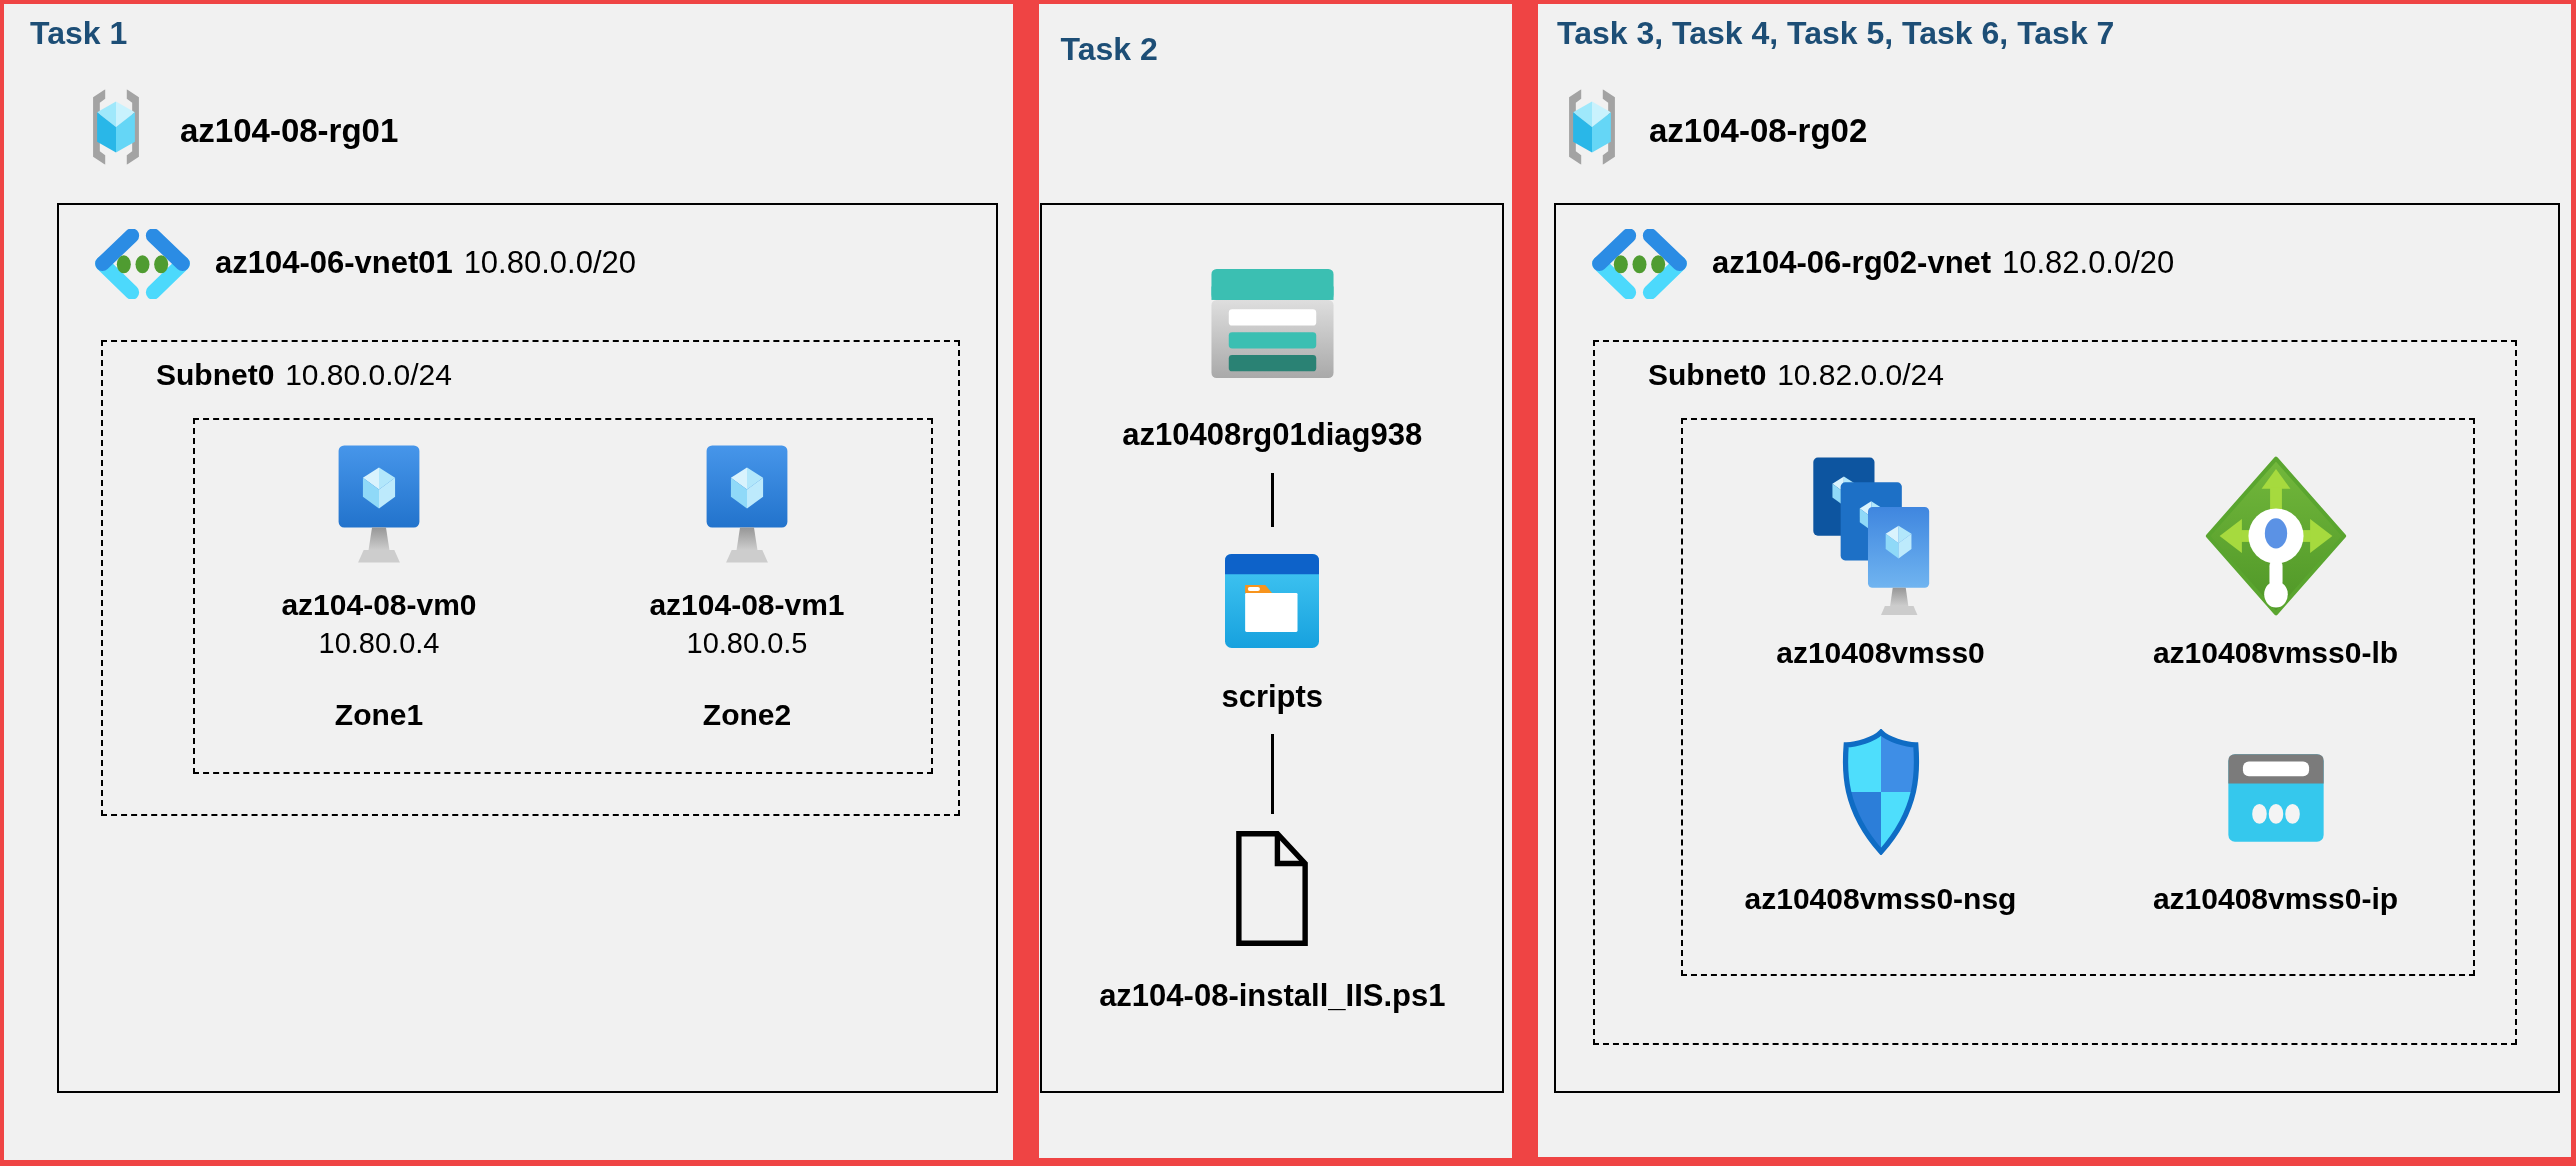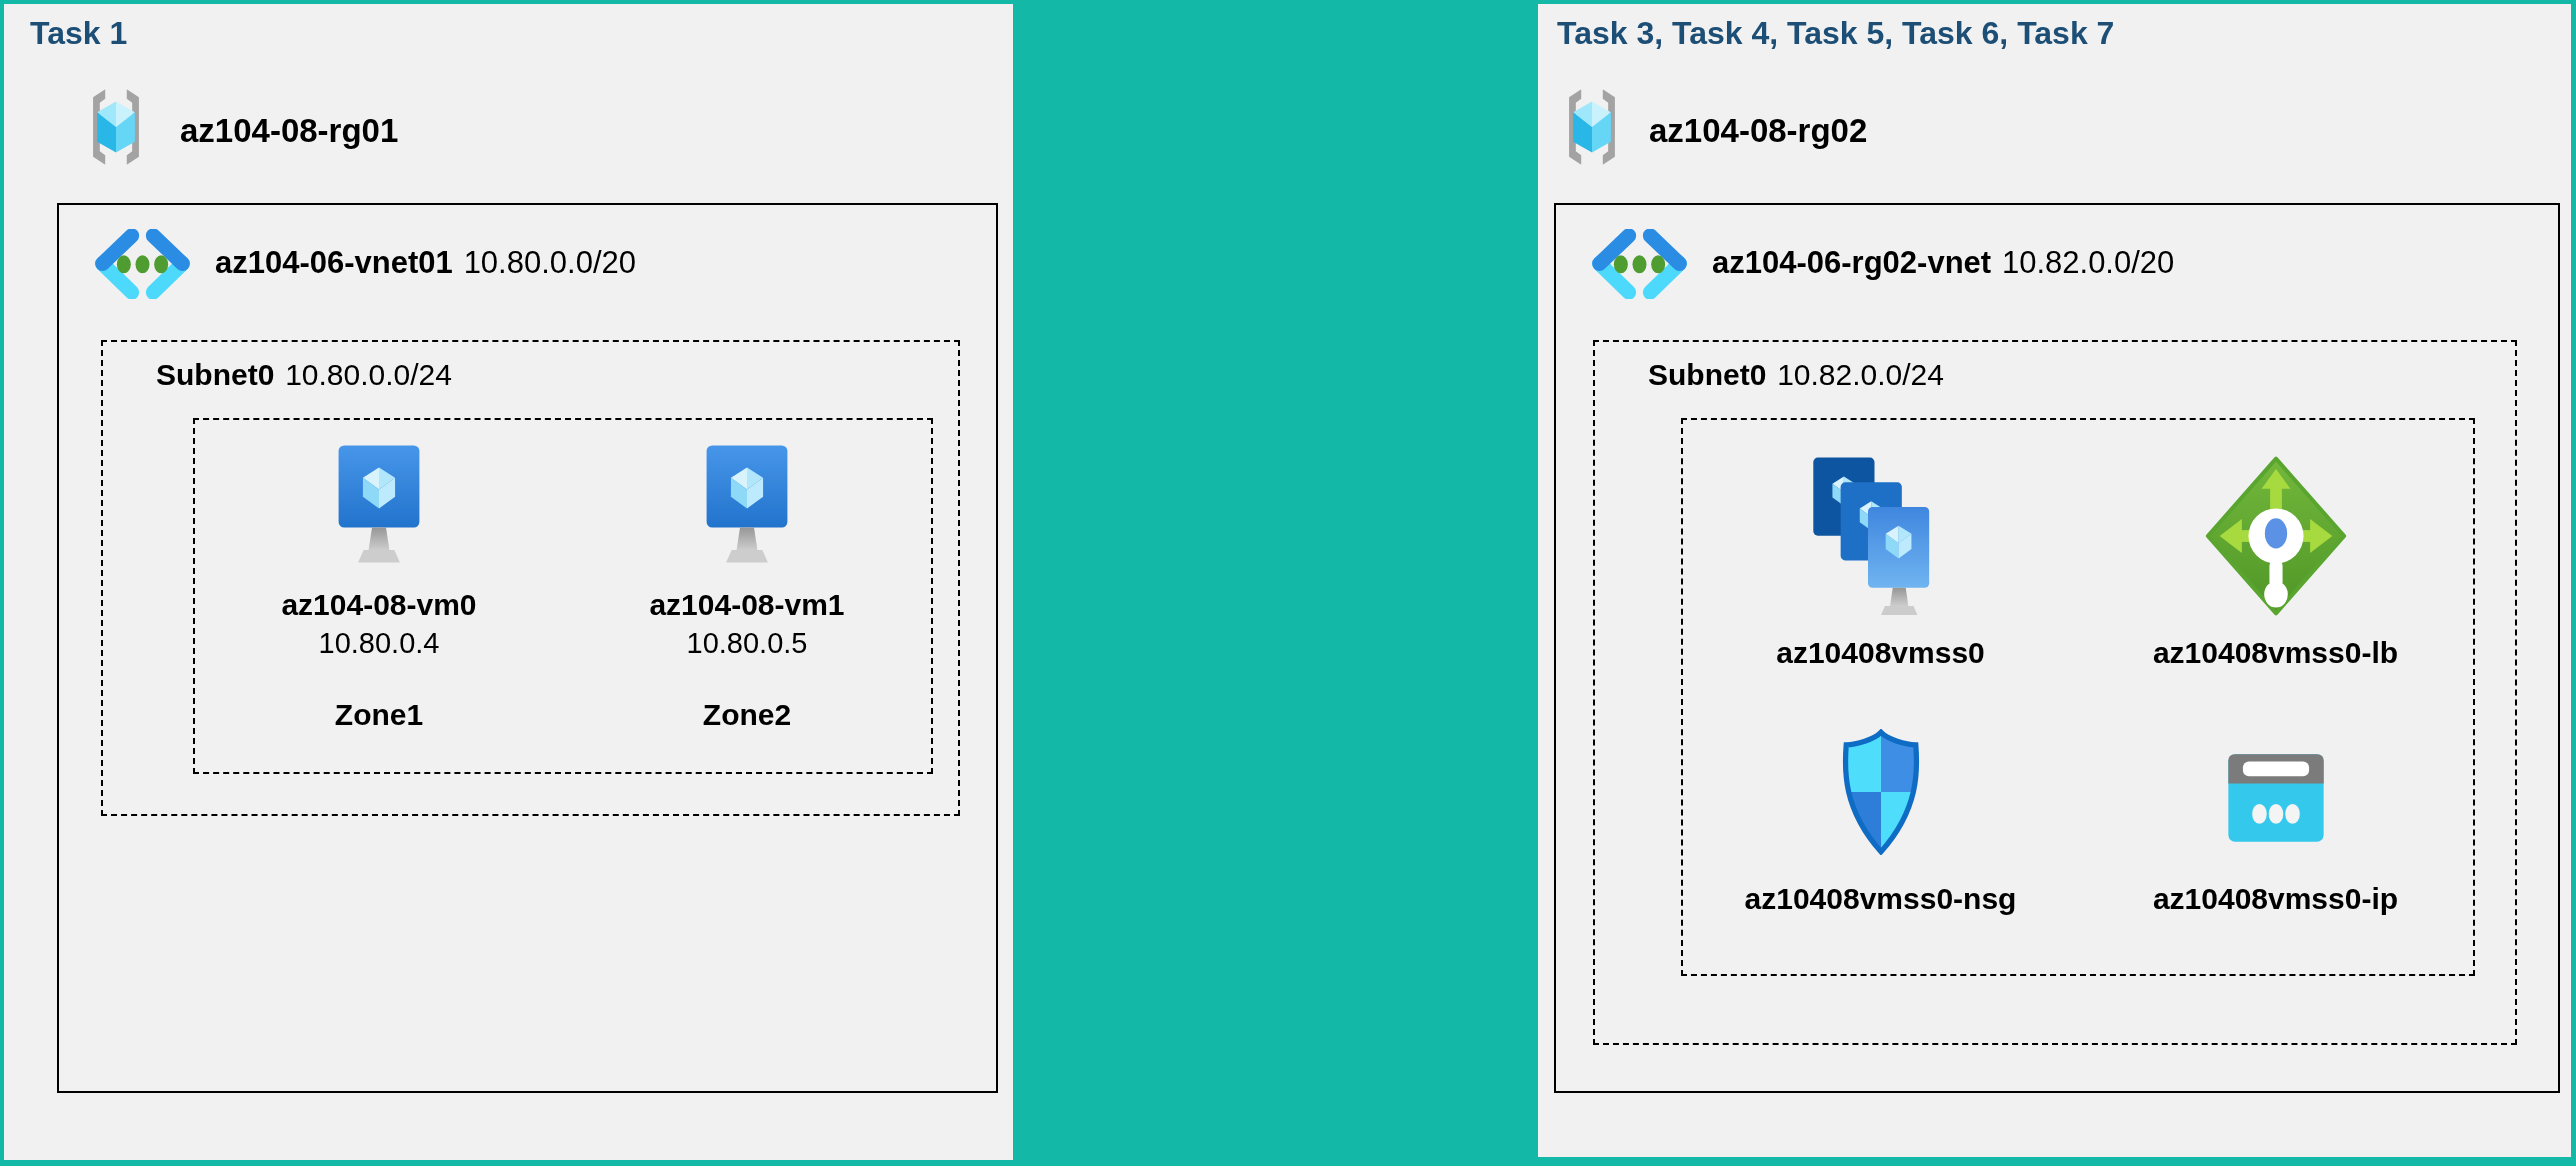--- a/index.html
+++ b/index.html
@@ -1,16 +1,16 @@
 <!DOCTYPE html>
 <html style="font-size:10.8px"><head>
 <meta charset="utf-8">
 <style>
   html,body{margin:0;padding:0;background:#000;}
-  .canvas{position:relative;width:2576px;height:1166px;background:#14b8a6;overflow:hidden;
+  .canvas{position:relative;width:2576px;height:1166px;background:#ef4444;overflow:hidden;
           font-family:"Liberation Sans",sans-serif;color:#000;}
   .panel{position:absolute;top:4px;background:#f1f1f1;}
   .panel-1{left:4px;width:1009px;height:1156px;}
   .panel-2{left:1039px;width:473px;height:1154px;}
   .panel-3{left:1538px;width:1033px;height:1153px;text-align:center;}
   .task-title{position:absolute;font-size:32px;font-weight:700;color:#1d4e76;white-space:nowrap;}
   .p1 .task-title{left:26px;top:10.8px;}
   .p2 .task-title{left:21.6px;top:27px;}
   .p3 .task-title{left:19px;top:10.8px;}
   .rg-icon{position:absolute;}
@@ -218,20 +218,42 @@
               </span>
             <div class="res-name">az104-08-vm1</div>
             <div class="vm-ip">10.80.0.5</div>
             <div class="vm-zone">Zone2</div>
           </div>
         </div>
       </div>
     </div>
   </div>
 
+  <div class="panel panel-2 p2">
+    <div class="task-title">Task 2</div>
+
+    <div class="vnet-box">
+      <div class="p2-col">
+        <svg class="sa-icn" width="123" height="109" viewBox="0 0 182 162">
+            <use href="#sym-storage"></use>
+          </svg>
+        <div class="sa-label">az10408rg01diag938</div>
+        <div class="connector c1"></div>
+        <svg class="blob-icn" width="94" height="94" viewBox="0 0 140 140">
+            <use href="#sym-blob"></use>
+          </svg>
+        <div class="blob-label">scripts</div>
+        <div class="connector c2"></div>
+        <svg class="file-icn" width="76" height="119" viewBox="0 0 112 176">
+            <use href="#sym-file"></use>
+          </svg>
+        <div class="file-label">az104-08-install_IIS.ps1</div>
+      </div>
+    </div>
+  </div>
 
   <div class="panel panel-3 p3">
     <div class="task-title">Task 3, Task 4, Task 5, Task 6, Task 7</div>
 
     <svg class="rg-icon" viewBox="0 0 92 112">
         <use href="#sym-rg"></use>
       </svg>
     <div class="rg-label">az104-08-rg02</div>
 
     <div class="vnet-box">

